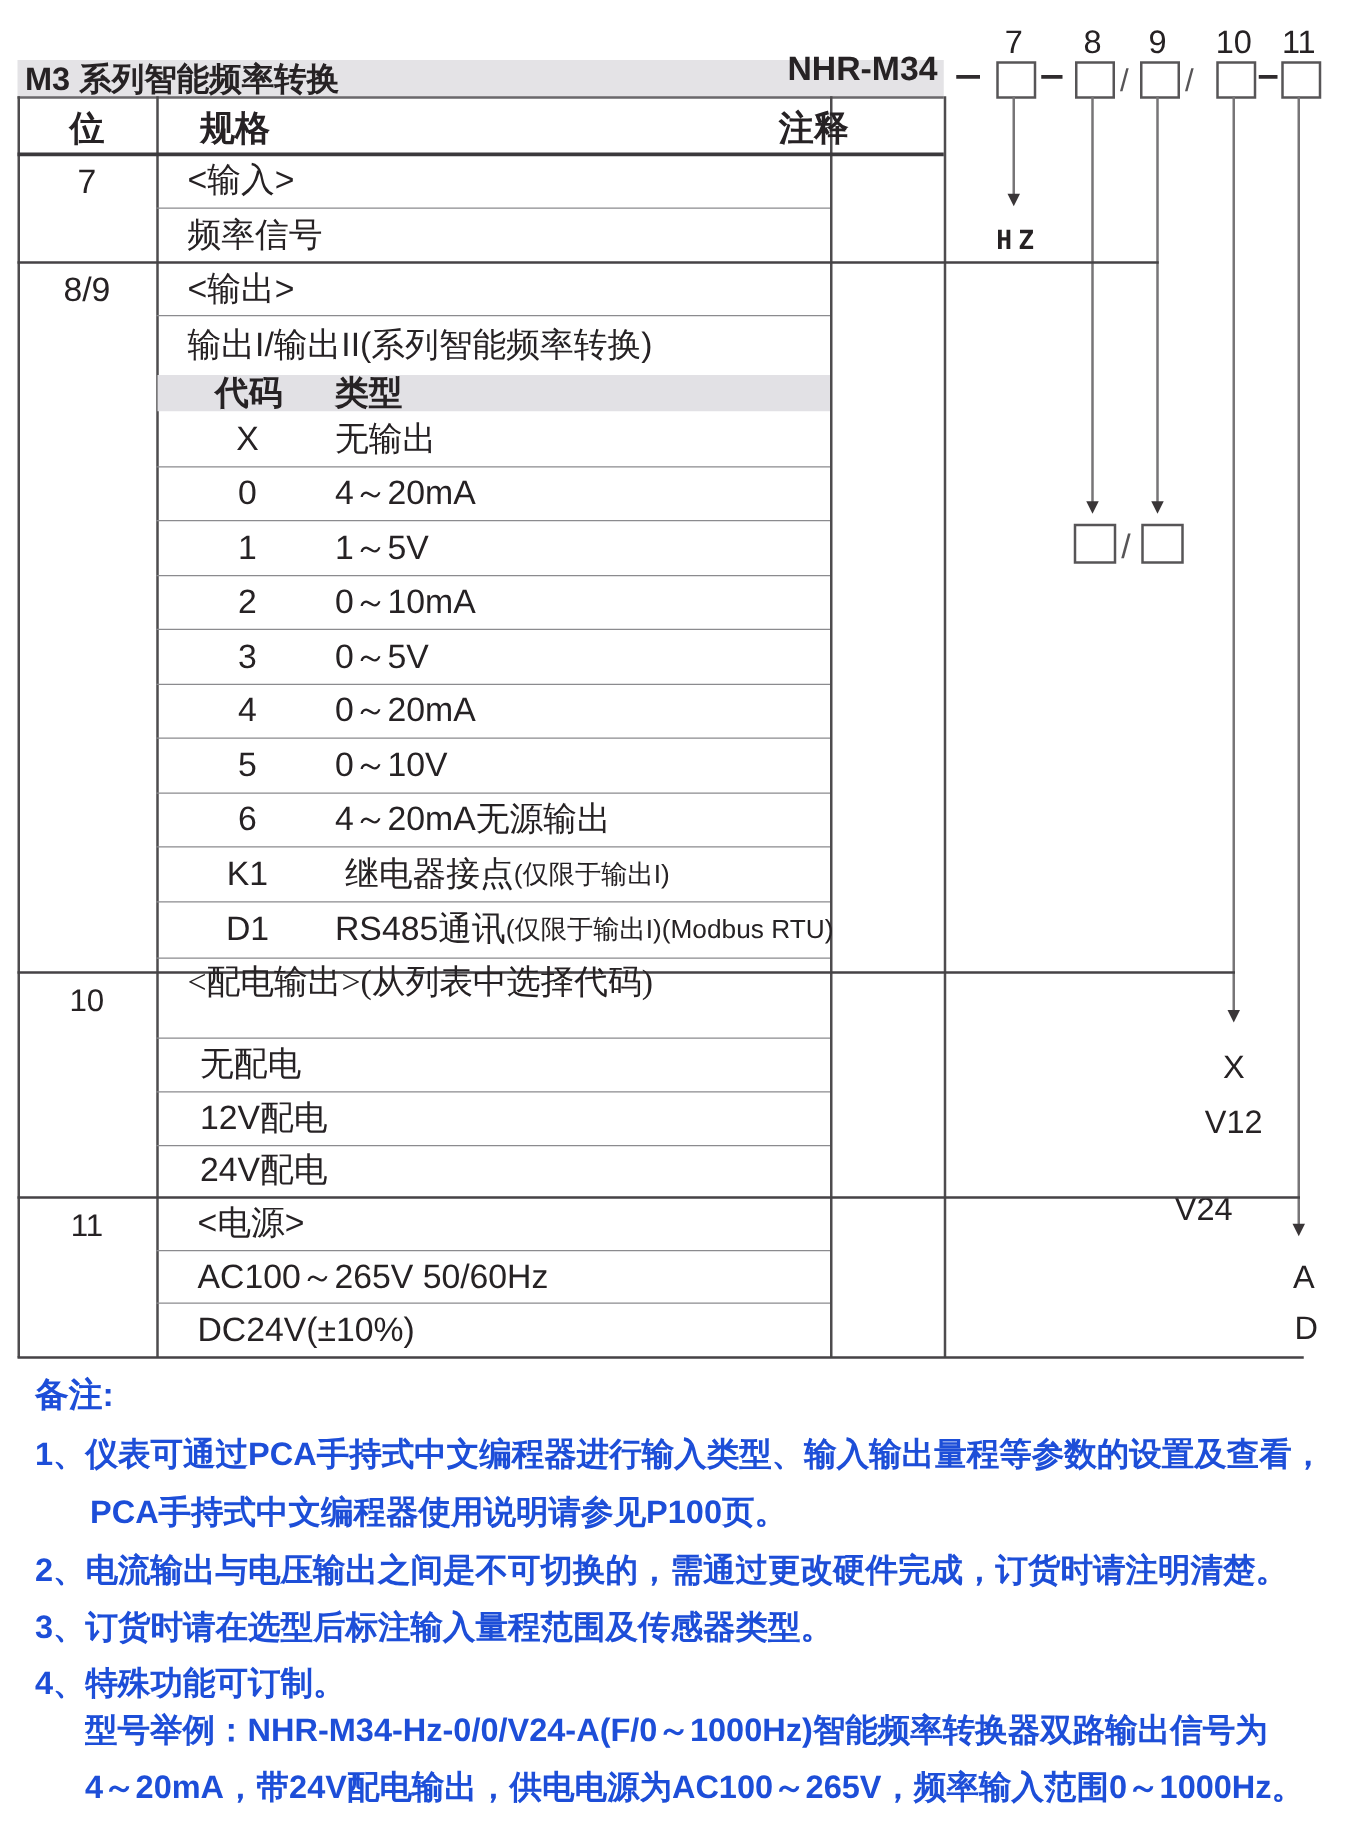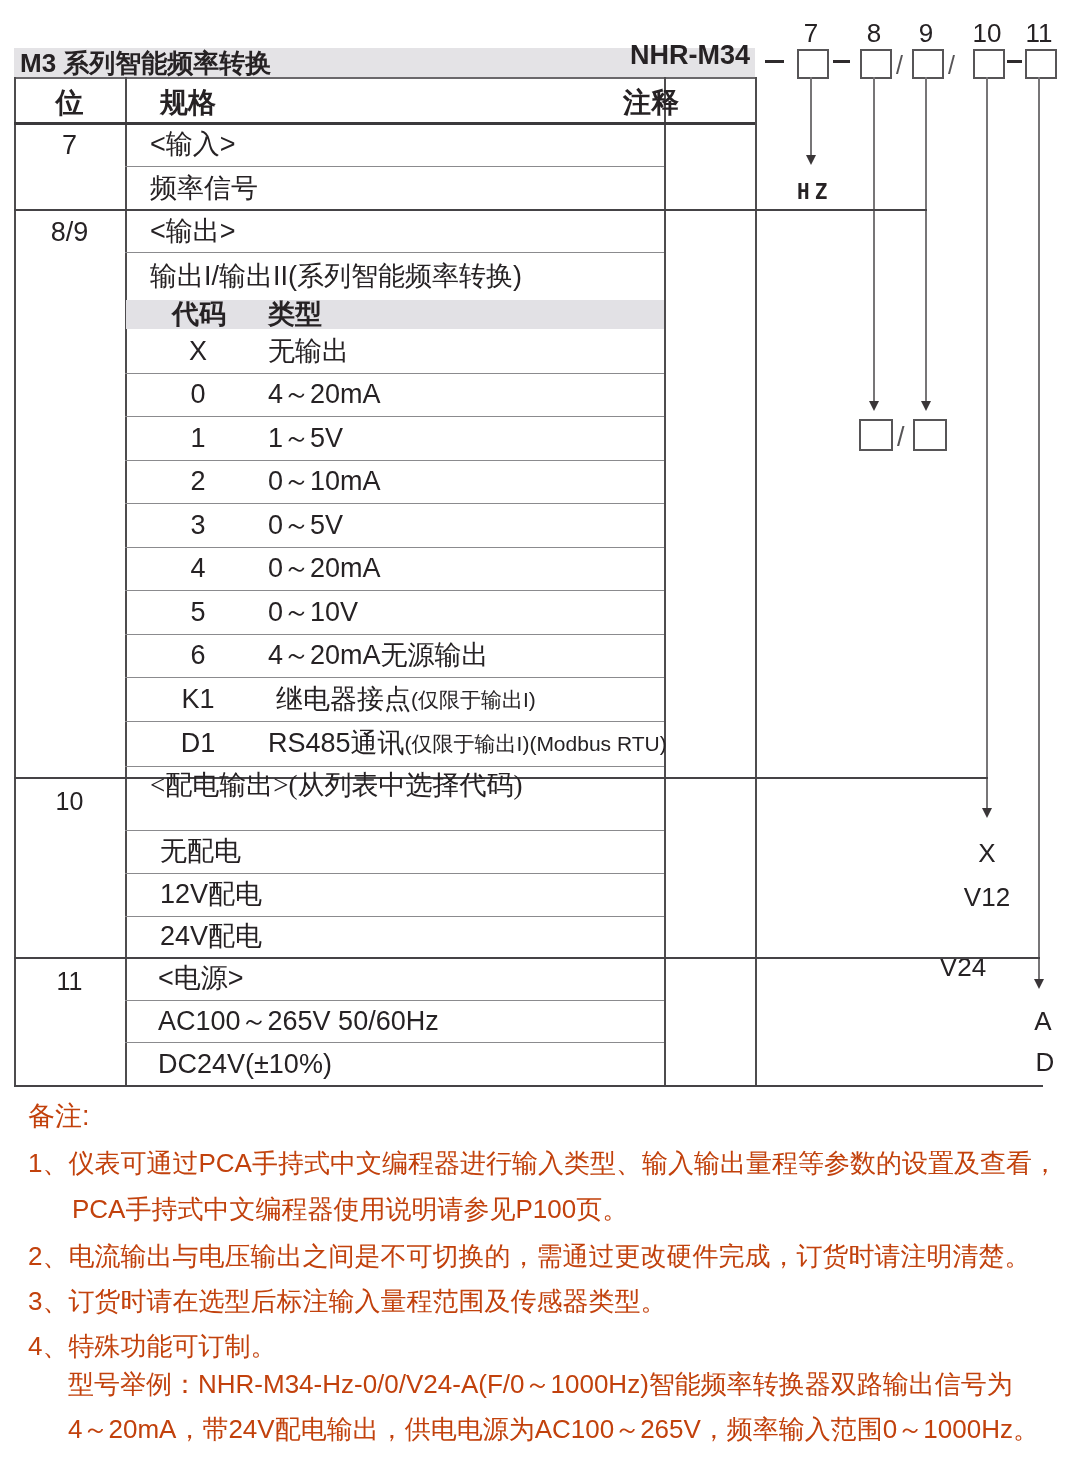--- a/index.html
+++ b/index.html
@@ -28,22 +28,22 @@
 7;}
   .codebox{position:absolute;width:28px;height:26px;border:2px solid #575557;background:#fff;}
   .dash{position:absolute;height:3px;background:#2f2b2d;}
   .slash{position:absolute;font-size:25px;color:#575557;font-weight:400;}
   .arrow-down{position:absolute;width:0;height:0;border-left:5px solid transparent;
       border-right:5px solid transparent;border-top:10px solid #3a3638;}
   .anno{position:absolute;width:56px;text-align:center;font-size:26px;font-weight:500;}
   .hz{position:absolute;font-family:"DejaVu Sans Mono",monospace;font-size:21px;
       font-weight:700;letter-spacing:5px;}
   
-  .note-line{position:absolute;font-size:26px;font-weight:400;white-space:nowrap;
-      line-height:32px;color:#c2410c;}
+  .note-line{position:absolute;font-size:26px;font-weight:700;white-space:nowrap;
+      line-height:32px;color:#1d4ed8;}
 </style>
 </head>
 <body>
 
 <div id="page">
 
   <span class="digit" style="left:789px;top:18px;">7</span>
   <span class="digit" style="left:852px;top:18px;">8</span>
   <span class="digit" style="left:904px;top:18px;">9</span>
   <span class="digit" style="left:965px;top:18px;">10</span>

